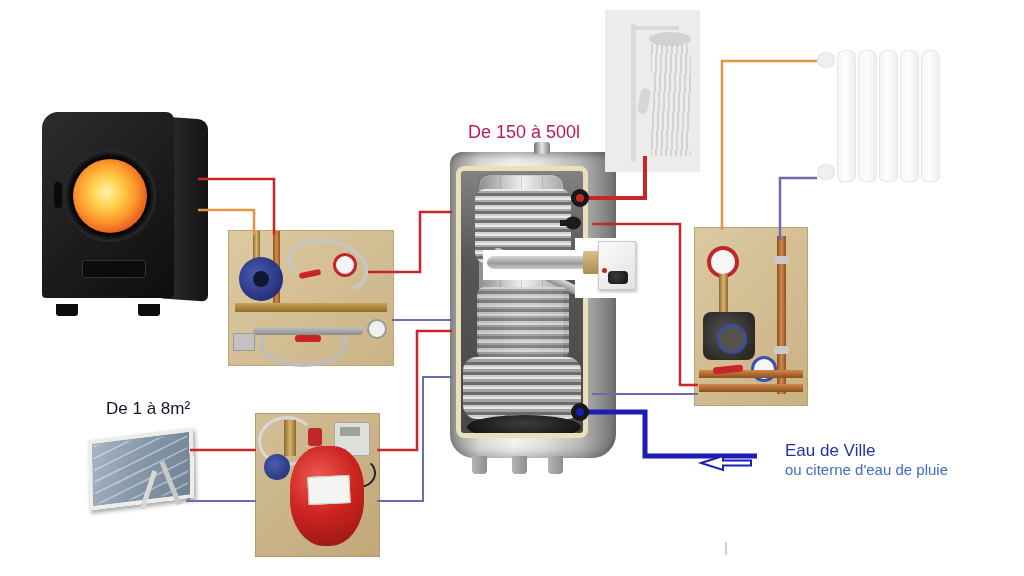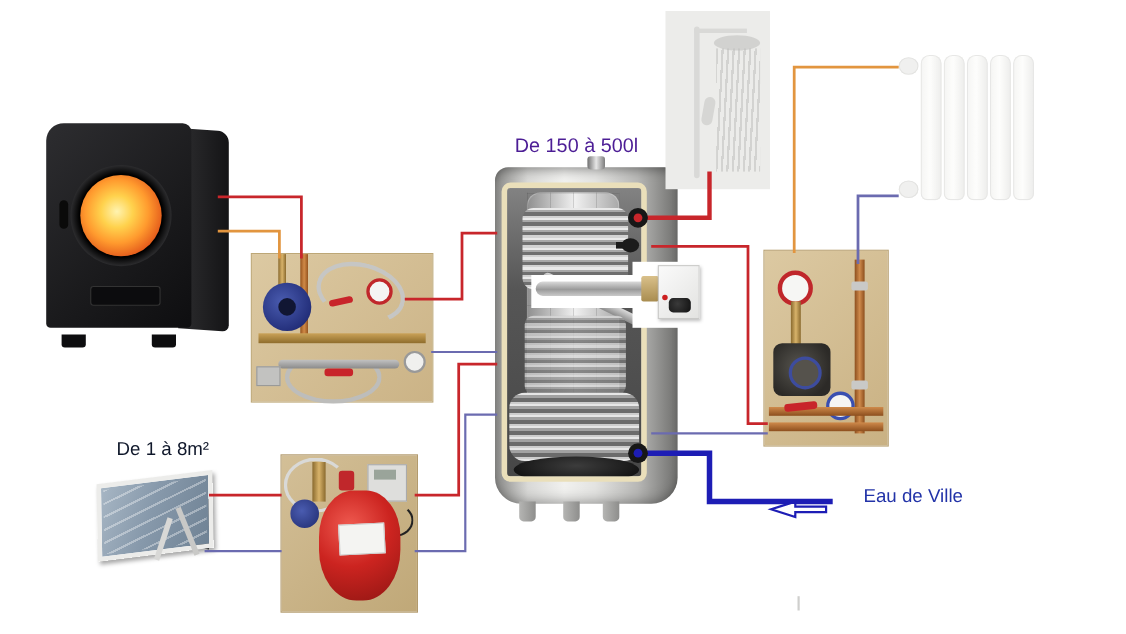--- a/index.html
+++ b/index.html
@@ -276,17 +276,18 @@
     <polyline points="580,412 645,412 645,456 757,456" fill="none" stroke-width="5" style="stroke: rgb(29, 29, 181);"></polyline>
     <circle cx="580" cy="198" r="9" fill="#171717"></circle>
     <circle cx="580" cy="198" r="4" style="fill: rgb(200, 38, 43);"></circle>
     <ellipse cx="573" cy="223" rx="8" ry="6.5" fill="#1b1b1b"></ellipse>
     <rect x="560" y="220" width="8" height="6" fill="#1b1b1b"></rect>
     <circle cx="580" cy="412" r="9" fill="#171717"></circle>
     <circle cx="580" cy="412" r="4" style="fill: rgb(29, 29, 181);"></circle>
     <polygon points="701,463 723,456 723,460.5 751,460.5 751,465.5 723,465.5 723,470" fill="#ffffff" stroke-width="2" style="stroke: rgb(29, 29, 181);"></polygon>
   </svg>
 
-  <div class="lbl t-tank" style="z-index: 4; color: #4c1d95;">De 150 à 500l</div>
+  <div class="lbl t-tank" style="z-index: 4; color: #be185d;">De 150 à 500l</div>
   <div class="lbl t-solar" style="z-index: 4; color: #0f172a;">De 1 à 8m²</div>
   <div class="lbl t-water1" style="z-index: 4; color: rgb(34, 51, 168);">Eau de Ville</div>
+  <div class="lbl t-water2" style="z-index: 4; color: rgb(64, 105, 200);">ou citerne d'eau de pluie</div>
 
 </div>
 
 </body></html>

